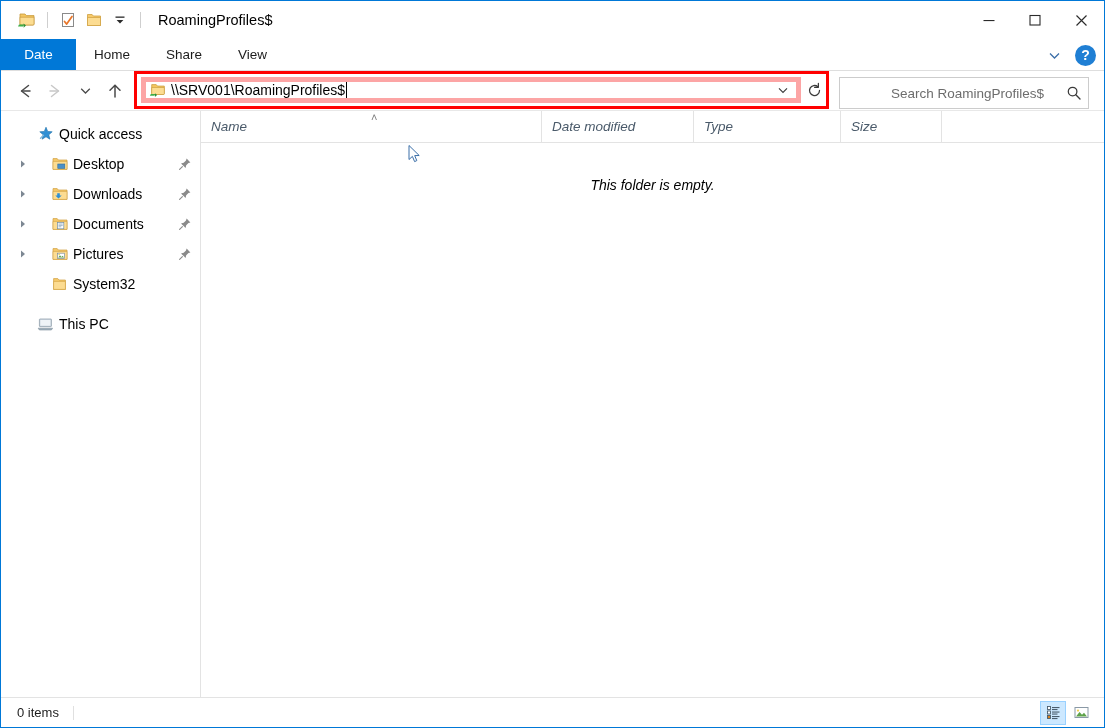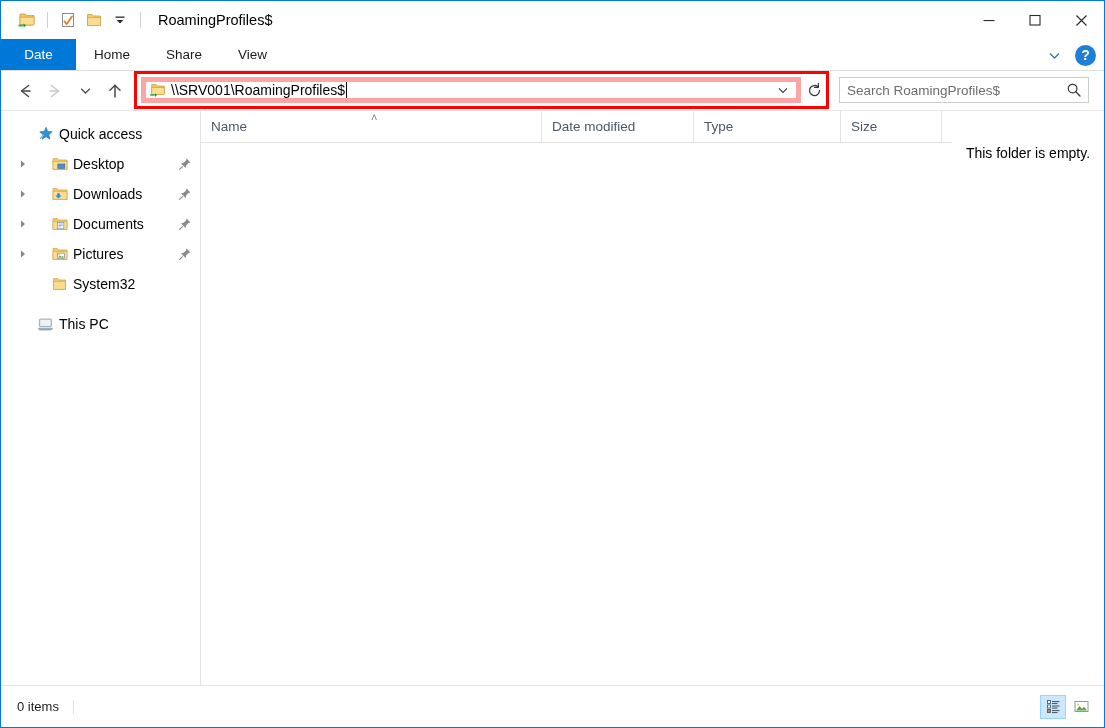--- a/index.html
+++ b/index.html
@@ -185,26 +185,27 @@
     position: absolute;
     left: 801px; top: 76px;
     width: 24px; height: 26px;
     display: flex; align-items: center; justify-content: center;
     cursor: default;
     z-index: 10;
   }
   .searchbox {
     position: absolute;
     left: 838px; top: 76px;
-    width: 250px; height: 26px;
+    width: 250px; height: 32px;
     border: 1px solid #cccccc;
     background: #ffffff;
     display: flex;
     align-items: center;
     z-index: 10;
+    padding-left: 44px;
   }
   .search-placeholder {
     flex: 1 1 auto;
     font-size: 13.5px;
     color: #6d6d6d;
     padding-left: 7px;
     white-space: nowrap;
   }
   .search-icon {
     width: 28px;
@@ -262,24 +263,25 @@
     position: absolute;
     left: 6px; top: 0; bottom: 0;
     width: 16px;
     display: flex; align-items: center; justify-content: center;
   }
 
   
   .content {
     flex: 1 1 auto;
     display: flex;
-    flex-direction: row;
+    flex-direction: column;
     min-width: 0;
     background: #ffffff;
     position: relative;
+    font-style: italic;
   }
   .colheaders {
     height: 32px;
     display: flex;
     align-items: stretch;
     border-bottom: 1px solid #e3e3e3;
     flex: 0 0 auto;
     position: relative;
   }
   .col {
@@ -322,21 +324,21 @@
   
   .mouse-cursor {
     position: absolute;
     left: 0px; top: 0px;
     pointer-events: none;
     z-index: 30;
   }
 
   
   .statusbar {
-    height: 42px;
+    height: 30px;
     flex: 0 0 auto;
     border-top: 1px solid #e3e3e3;
     display: flex;
     align-items: center;
     background: #ffffff;
     position: relative;
   }
   .status-text {
     font-size: 13px;
     color: #1c1c1c;

